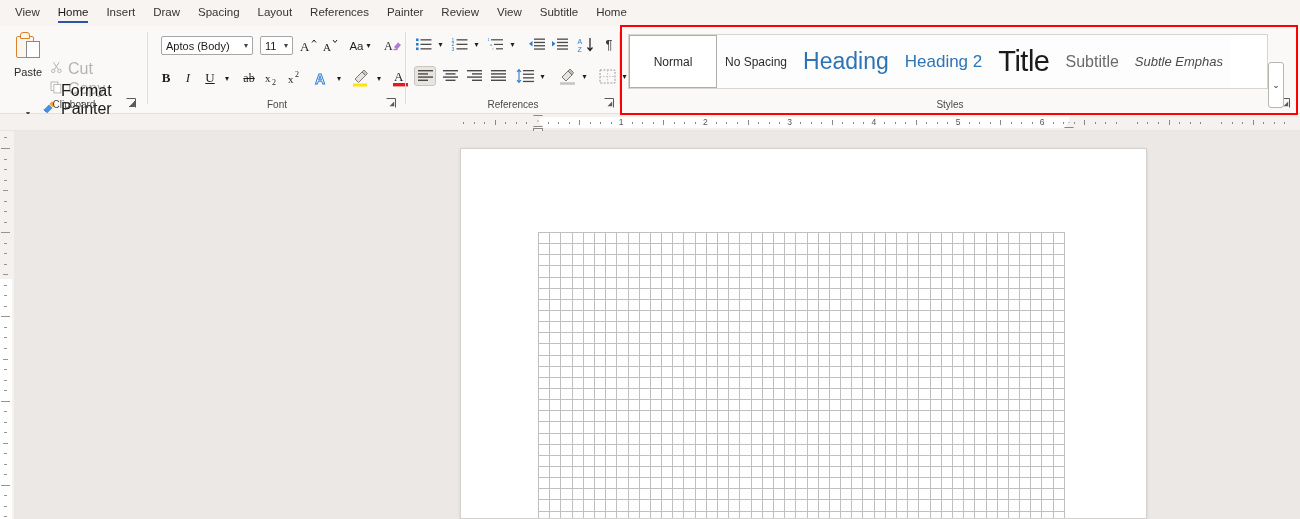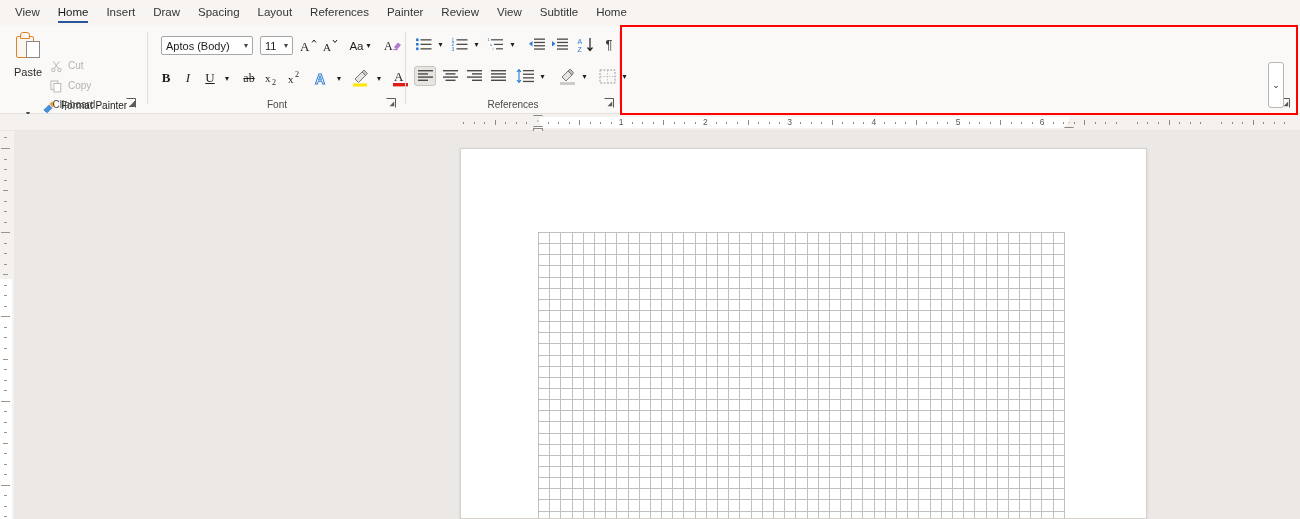--- a/index.html
+++ b/index.html
@@ -59,22 +59,22 @@
     border:1.6px solid #d9822b; border-radius:3px 3px 0 0; background:#fdf6ee;
   }
   .clip-page {
     position:absolute; left:11px; top:9px; width:14px; height:17px;
     background:#ffffff; border:1.3px solid #8a8a8a;
   }
   .paste-label { font-size:11px; color:#2b2b2b; margin-top:2px; }
   .paste-caret { font-size:8px; color:#4a4a4a; line-height:6px; margin-top:1px; }
 
   .clip-item {
-    position:absolute; display:flex; align-items:flex-start; gap:5px;
-    font-size:10px; height:18px;
+    position:absolute; display:flex; align-items:flex-end; gap:5px;
+    font-size:16px; height:18px;
   }
   .clip-item.disabled { color:#b6b2ae; }
   .clip-item.enabled { color:#1b1b1b; }
 
   
   .g-font { left:148px; width:258px; }
   .combo {
     position:absolute; height:19px; background:#fff;
     border:1px solid #a6a6a6; border-radius:2px;
     display:flex; align-items:center; padding-left:4px;
@@ -518,20 +518,44 @@
       <div class="dlg" style="right:4px;">
         <svg width="10" height="10" viewBox="0 0 10 10">
             <path d="M0.5 0.5 H9.5 V9.5" fill="none" stroke="#5a5a5a" stroke-width="1"></path>
             <path d="M3.5 8.2 L8.2 3.5 L8.2 8.2 Z" fill="#5a5a5a"></path>
           </svg>
       </div>
     </div>
     <div class="group-sep" style="left:619px;"></div>
 
     <div class="group g-styles">
+      <div class="styles-strip" id="styles-strip">
+          <div class="style-cell st-normal selected">
+            <span>Normal</span>
+          </div>
+          <div class="style-cell st-nospacing">
+            <span>No Spacing</span>
+          </div>
+          <div class="style-cell st-heading">
+            <span>Heading</span>
+          </div>
+          <div class="style-cell st-heading2">
+            <span>Heading 2</span>
+          </div>
+          <div class="style-cell st-title">
+            <span>Title</span>
+          </div>
+          <div class="style-cell st-subtitle">
+            <span>Subtitle</span>
+          </div>
+          <div class="style-cell st-subtle">
+            <span>Subtle Emphas</span>
+          </div>
+        </div>
+      <div class="group-label" style="left:0; width:660px;">Styles</div>
       <div class="dlg" style="right:8px;">
         <svg width="10" height="10" viewBox="0 0 10 10">
             <path d="M0.5 0.5 H9.5 V9.5" fill="none" stroke="#5a5a5a" stroke-width="1"></path>
             <path d="M3.5 8.2 L8.2 3.5 L8.2 8.2 Z" fill="#5a5a5a"></path>
           </svg>
       </div>
     </div>
 
     <div class="styles-more">
       <span>⌄</span>

